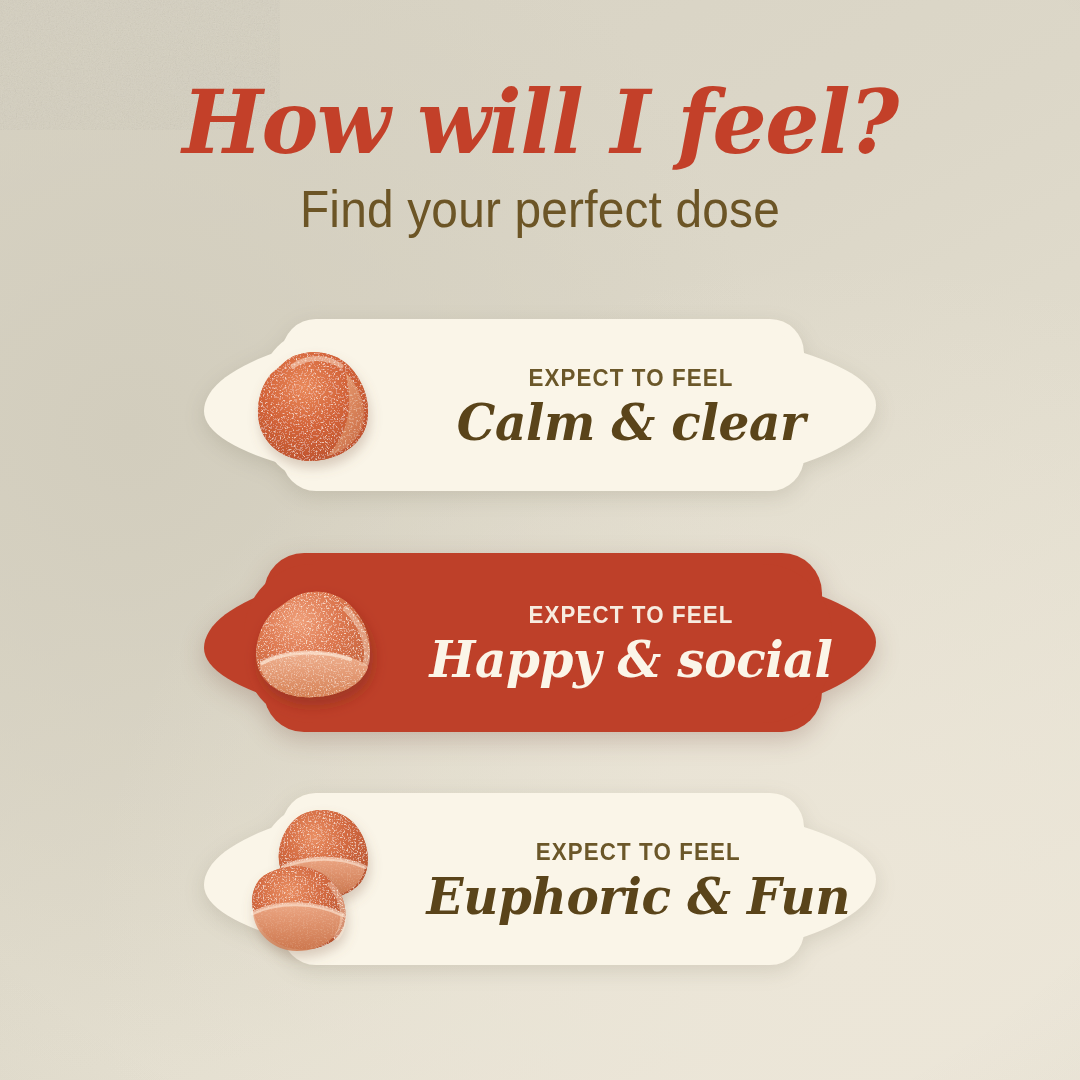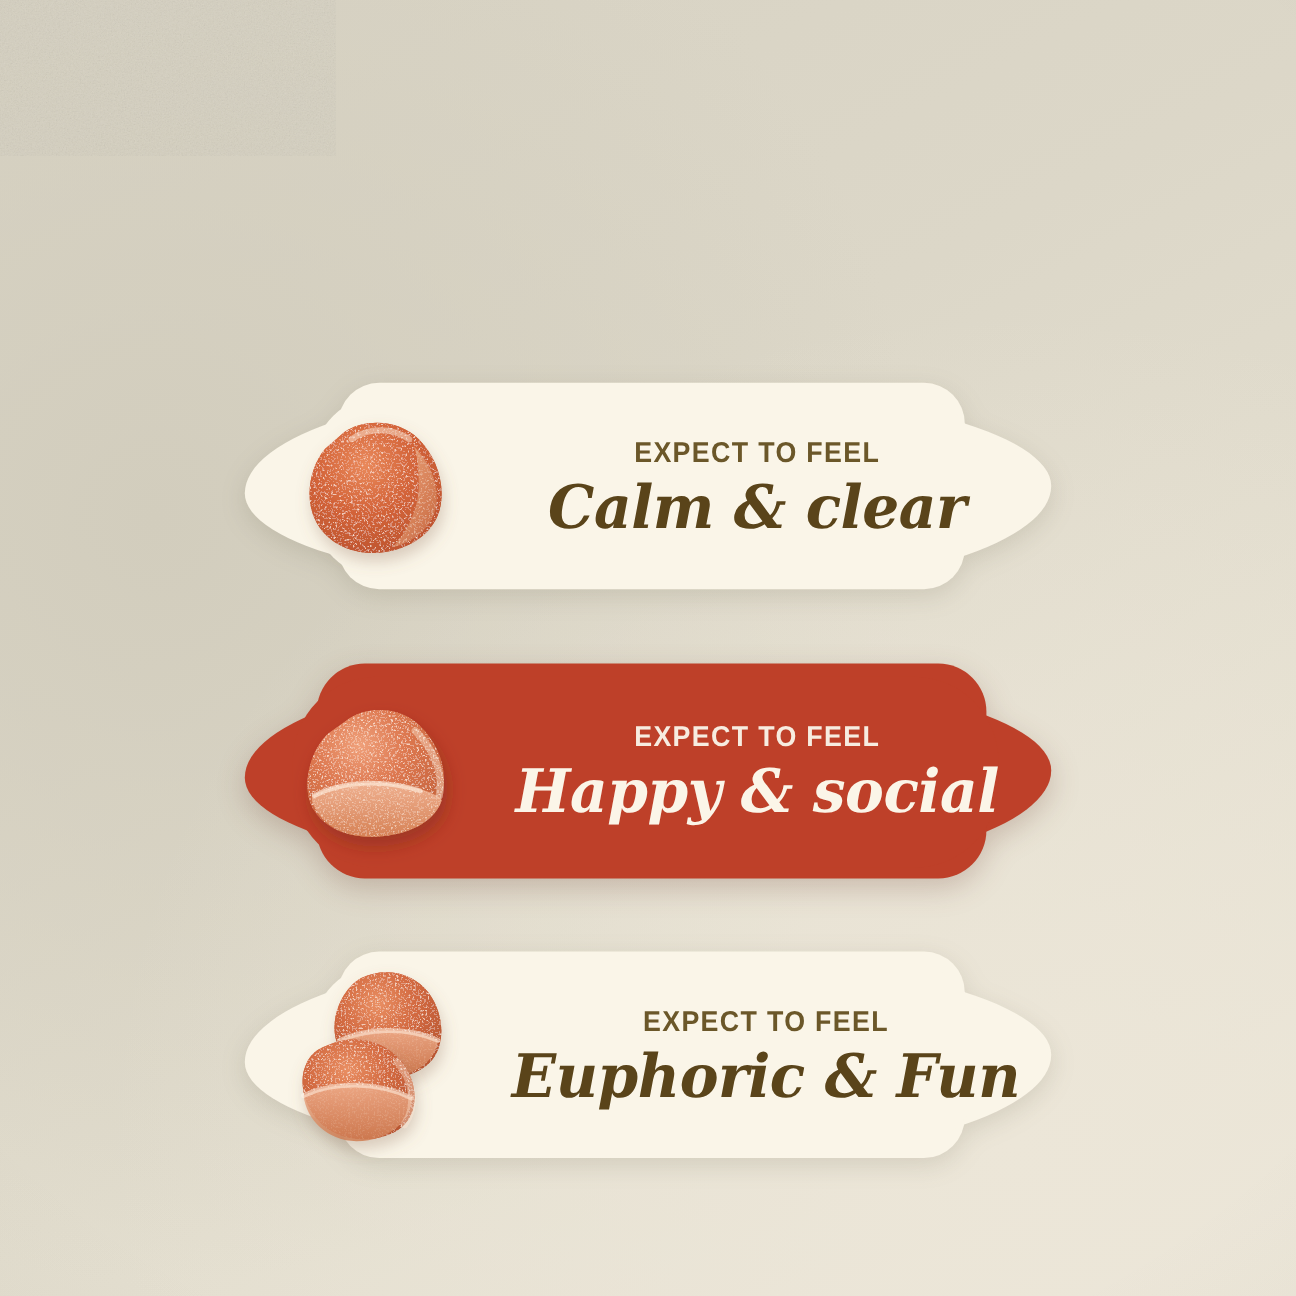--- a/index.html
+++ b/index.html
@@ -197,20 +197,24 @@
       <feTurbulence type="fractalNoise" baseFrequency="0.42" numOctaves="3" seed="19"></feTurbulence>
       <feColorMatrix type="saturate" values="0"></feColorMatrix>
       <feComponentTransfer>
           <feFuncA type="linear" slope="0.26"></feFuncA>
         </feComponentTransfer>
     </filter>
     <rect width="100%" height="100%" filter="url(#fGrain2)"></rect>
   </svg>
   <div id="vignette"></div>
 
+  <div class="header">
+    <div class="headline">How will I feel?</div>
+    <div class="subline">Find your perfect dose</div>
+  </div>
 
   <div class="cards">
 
     <div class="card">
       <div class="plate"></div>
 
       <div class="gummy-slot">
         <svg class="gummy-svg" width="132" height="126" viewBox="0 0 132 126">
           <defs>
             <radialGradient id="g1body" cx="42%" cy="32%" r="80%">

